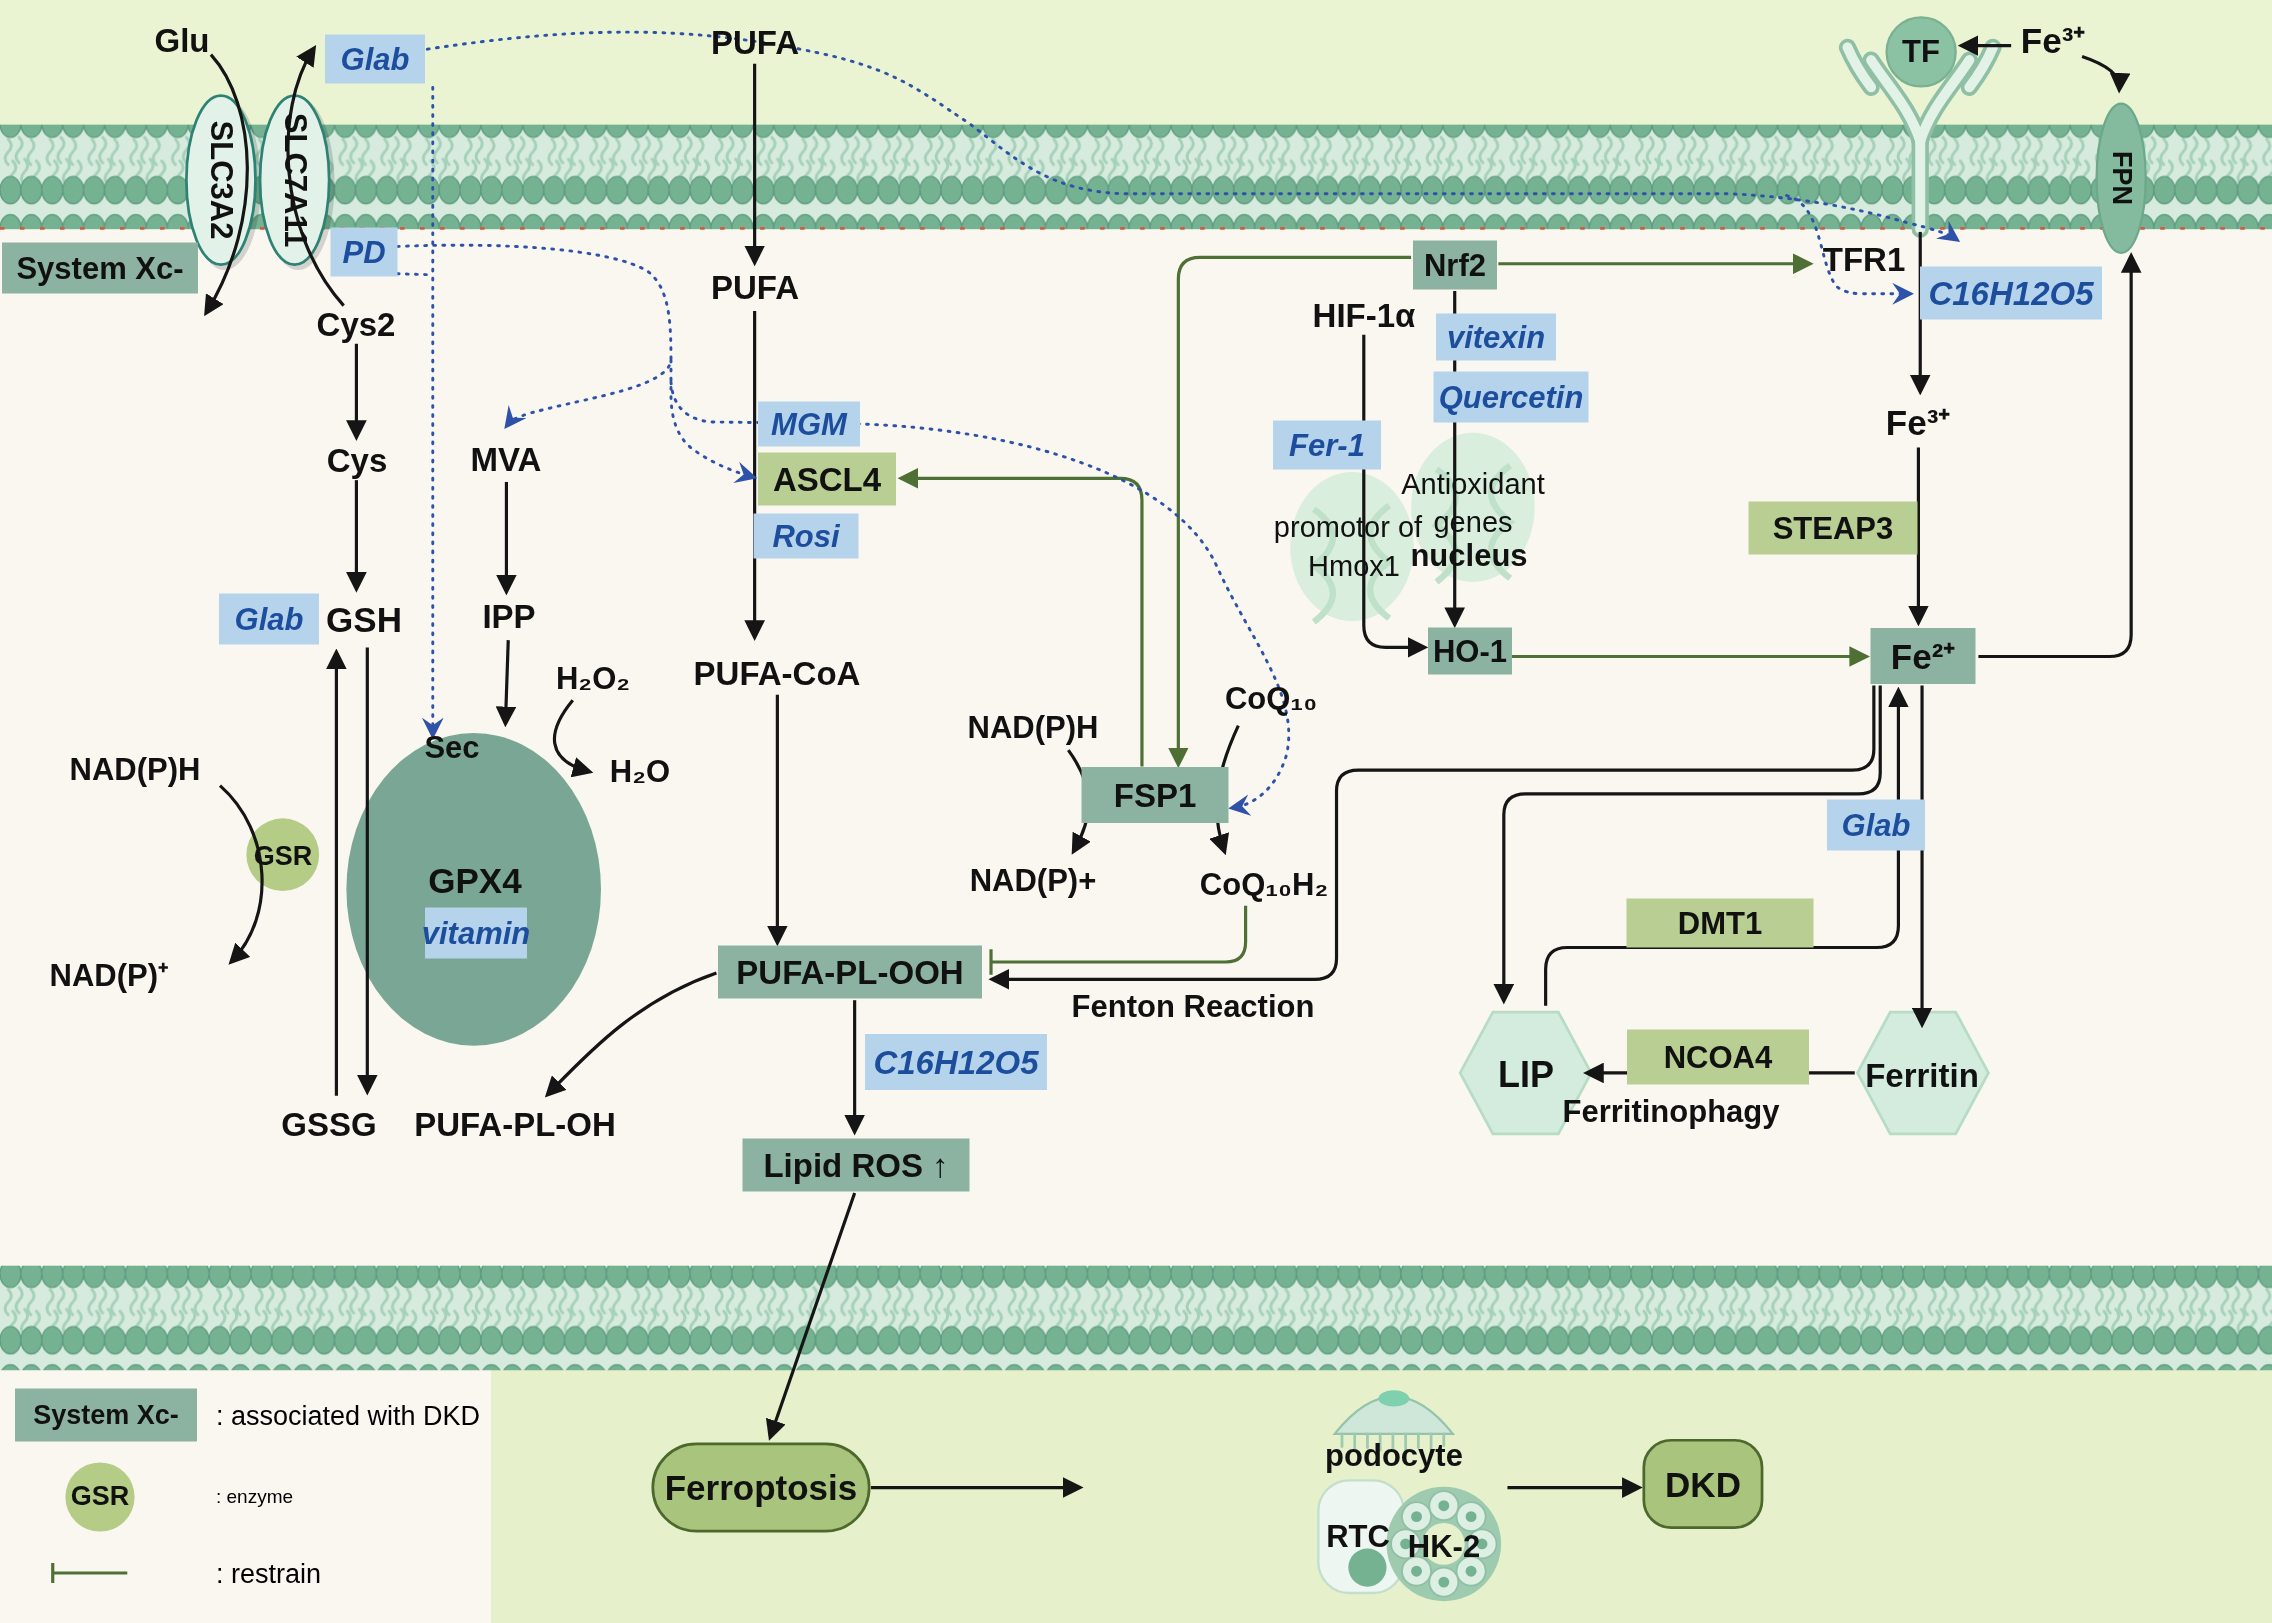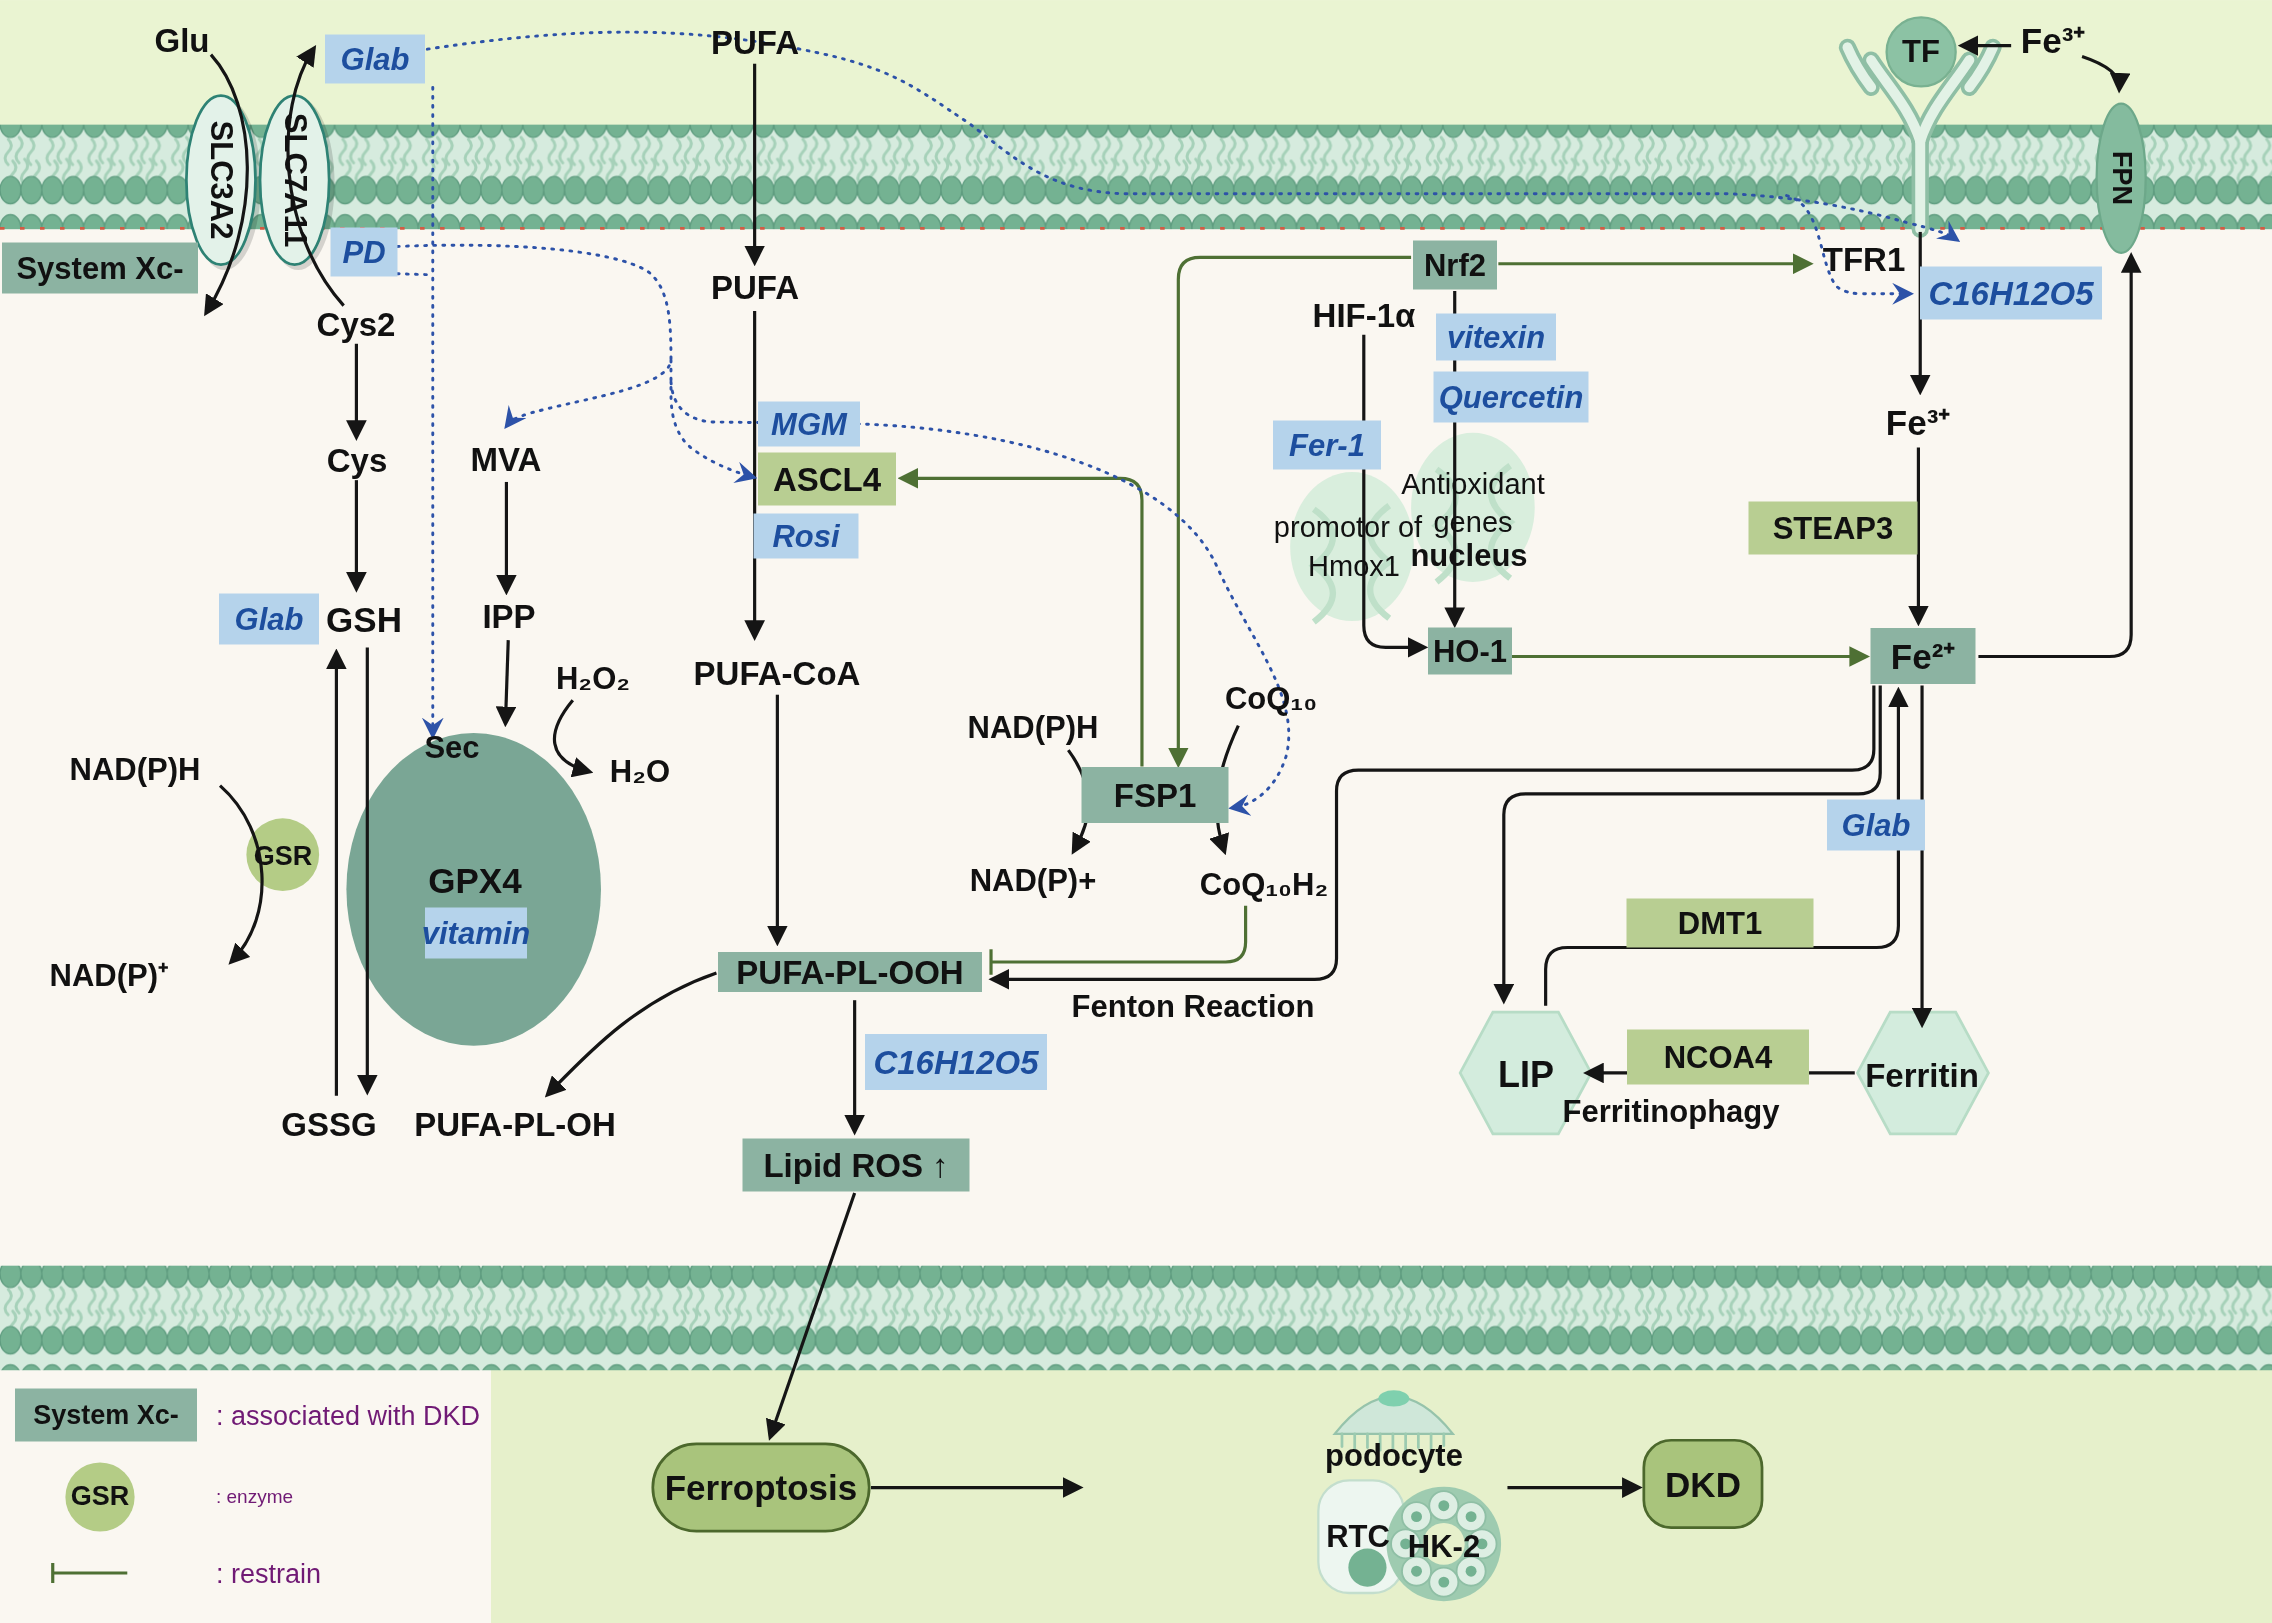--- a/index.html
+++ b/index.html
@@ -1,21 +1,21 @@
 <!DOCTYPE html>
 <html style="font-size:14.5px"><head>
 <meta charset="utf-8">
 <style>
   html,body{margin:0;padding:0;background:#faf7f1;}
   #stage{position:relative;width:2273px;height:1624px;overflow:hidden;
          font-family:"Liberation Sans",sans-serif;color:#111;}
   svg{position:absolute;left:0;top:0;}
   .t{position:absolute;transform:translate(-50%,-50%);font-weight:bold;color:#111;
      white-space:nowrap;line-height:1;}
-  .tl{position:absolute;transform:translate(0,-50%);font-weight:normal;color:#701a75;white-space:nowrap;}
+  .tl{position:absolute;transform:translate(0,-50%);font-weight:normal;color:#000000;white-space:nowrap;}
   .reg{font-weight:normal;}
   .box{position:absolute;transform:translate(-50%,-50%);display:flex;align-items:center;
        justify-content:center;white-space:nowrap;line-height:1;}
   .bb{background:#b5d3eb;color:#1d4e9e;font-style:italic;font-weight:bold;}
   .sb{background:#8cb3a2;color:#111;font-weight:bold;}
   .ob{background:#b8ce92;color:#111;font-weight:bold;}
   .vert{transform:translate(-50%,-50%) rotate(90deg);}
 </style>
 </head>
 <body>
@@ -225,21 +225,21 @@
 <div class="t" style="left:593px;top:678px;font-size:31px">H₂O₂</div>
 <div class="t" style="left:640px;top:771px;font-size:31px">H₂O</div>
 <div class="t" style="left:515px;top:1124px;font-size:33px">PUFA-PL-OH</div>
 
 <div class="t" style="left:755px;top:42px;font-size:33px">PUFA</div>
 <div class="t" style="left:755px;top:287px;font-size:33px">PUFA</div>
 <div class="box bb" style="left:809px;top:424px;width:102px;height:45px;font-size:31px">MGM</div>
 <div class="box ob" style="left:827px;top:479px;width:138px;height:53px;font-size:33px">ASCL4</div>
 <div class="box bb" style="left:806px;top:536px;width:105px;height:45px;font-size:31px">Rosi</div>
 <div class="t" style="left:777px;top:673px;font-size:33px">PUFA-CoA</div>
-<div class="box sb" style="left:850px;top:972px;width:264px;height:40px;font-size:33px">PUFA-PL-OOH</div>
+<div class="box sb" style="left:850px;top:972px;width:264px;height:53px;font-size:33px">PUFA-PL-OOH</div>
 <div class="box bb" style="left:956px;top:1062px;width:182px;height:56px;font-size:33px">C16H12O5</div>
 <div class="box sb" style="left:856px;top:1165px;width:227px;height:53px;font-size:33px">Lipid ROS ↑</div>
 
 <div class="t" style="left:1033px;top:727px;font-size:31px">NAD(P)H</div>
 <div class="t" style="left:1033px;top:880px;font-size:31px">NAD(P)+</div>
 <div class="box sb" style="left:1155px;top:795px;width:147px;height:56px;font-size:33px">FSP1</div>
 <div class="t" style="left:1271px;top:698px;font-size:31px">CoQ₁₀</div>
 <div class="t" style="left:1264px;top:884px;font-size:31px">CoQ₁₀H₂</div>
 <div class="t" style="left:1193px;top:1006px;font-size:31px">Fenton Reaction</div>
 

